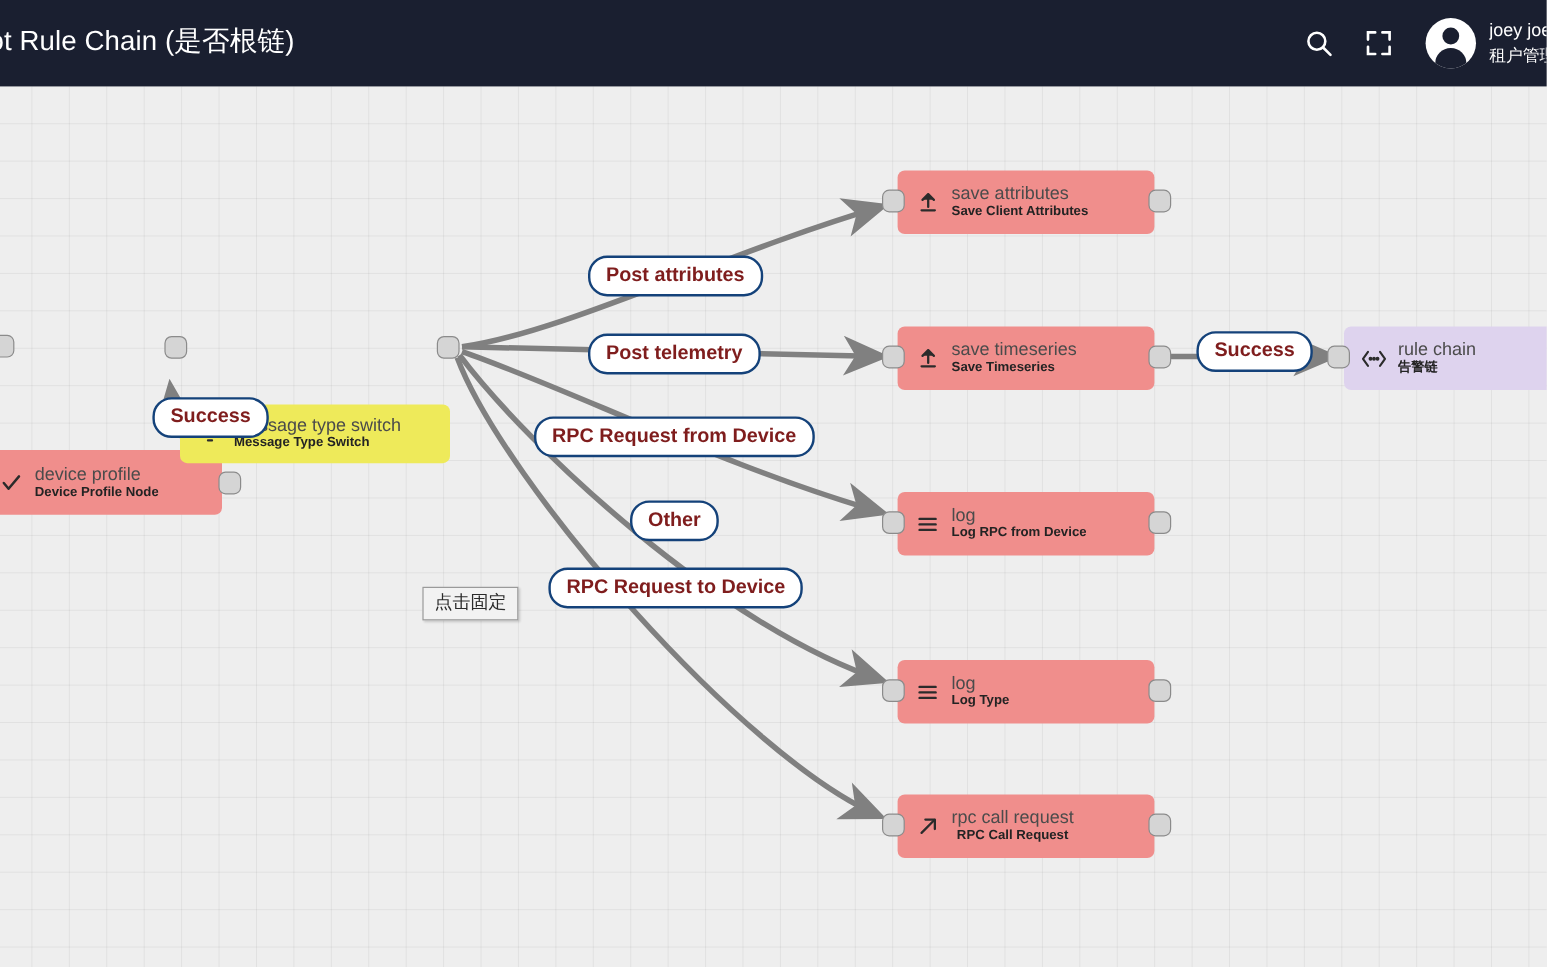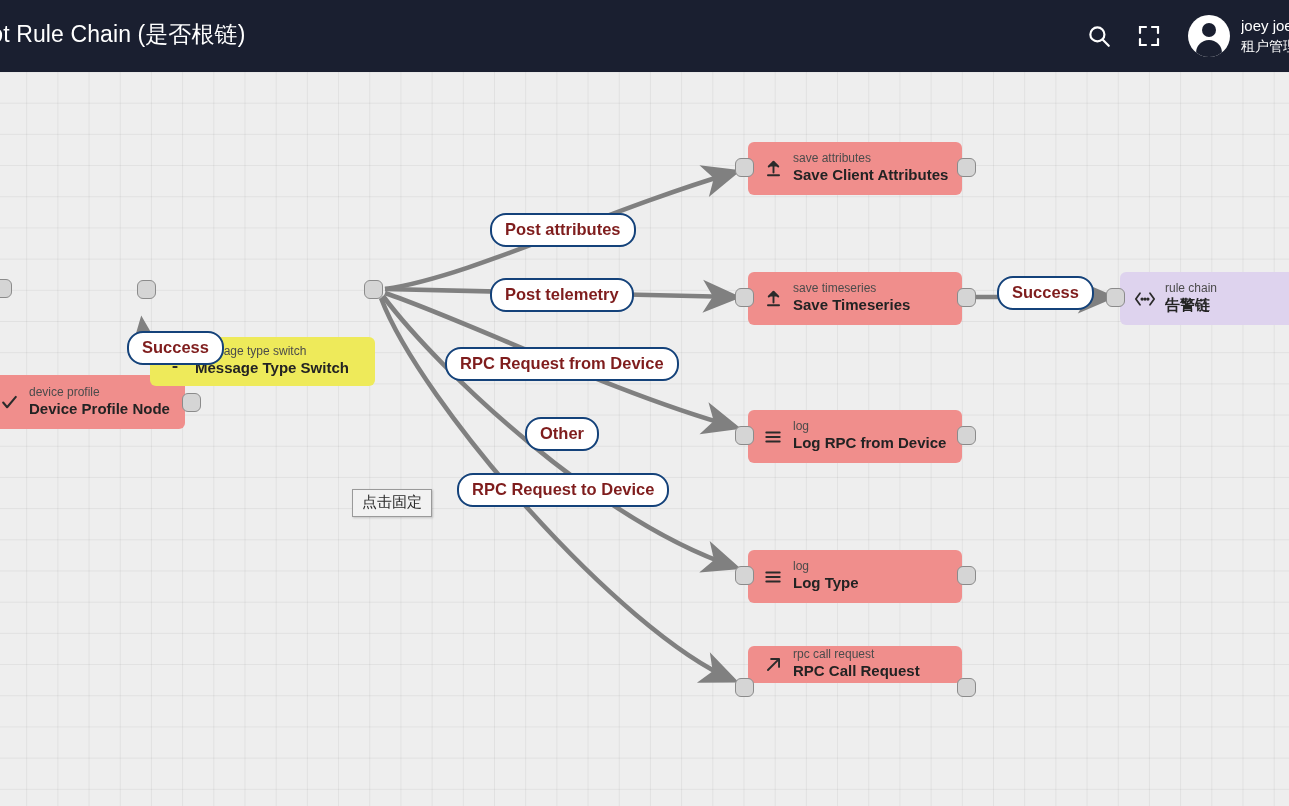--- a/index.html
+++ b/index.html
@@ -135,27 +135,27 @@
     width: 26px;
     min-width: 26px;
     display: flex;
     align-items: center;
     justify-content: center;
     margin-right: 7px;
     color: #2b2b2b;
   }
   .node-text { overflow: hidden; }
   .node-type {
-    font-size: 12px;
+    font-size: 15px;
     color: #4b4b4b;
     line-height: 1.15;
     white-space: nowrap;
   }
   .node-title {
-    font-size: 15px;
+    font-size: 11px;
     font-weight: bold;
     color: #232323;
     line-height: 1.25;
     white-space: nowrap;
   }
 
   .port {
     position: absolute;
     width: 19px; height: 19px;
     border-radius: 6px;
@@ -360,21 +360,21 @@
         </svg>
       </div>
       <div class="node-text">
         <div class="node-type">log</div>
         <div class="node-title">Log Type</div>
       </div>
     </div>
     <div class="port" style="left:735px; top:494px;"></div>
     <div class="port" style="left:957px; top:494px;"></div>
 
-    <div class="node red" style="left:748px; top:574px; width:214px; height:37px;">
+    <div class="node red" style="left:748px; top:590px; width:214px; height:53px;text-align:center;">
       <div class="node-icon">
         <svg width="19" height="19" viewBox="0 0 24 24" fill="none" stroke="#2b2b2b" stroke-width="2.4" stroke-linecap="round" stroke-linejoin="round">
           <line x1="5" y1="19" x2="18.5" y2="5.5"></line>
           <polyline points="9,5 19,5 19,15"></polyline>
         </svg>
       </div>
       <div class="node-text">
         <div class="node-type">rpc call request</div>
         <div class="node-title">RPC Call Request</div>
       </div>

